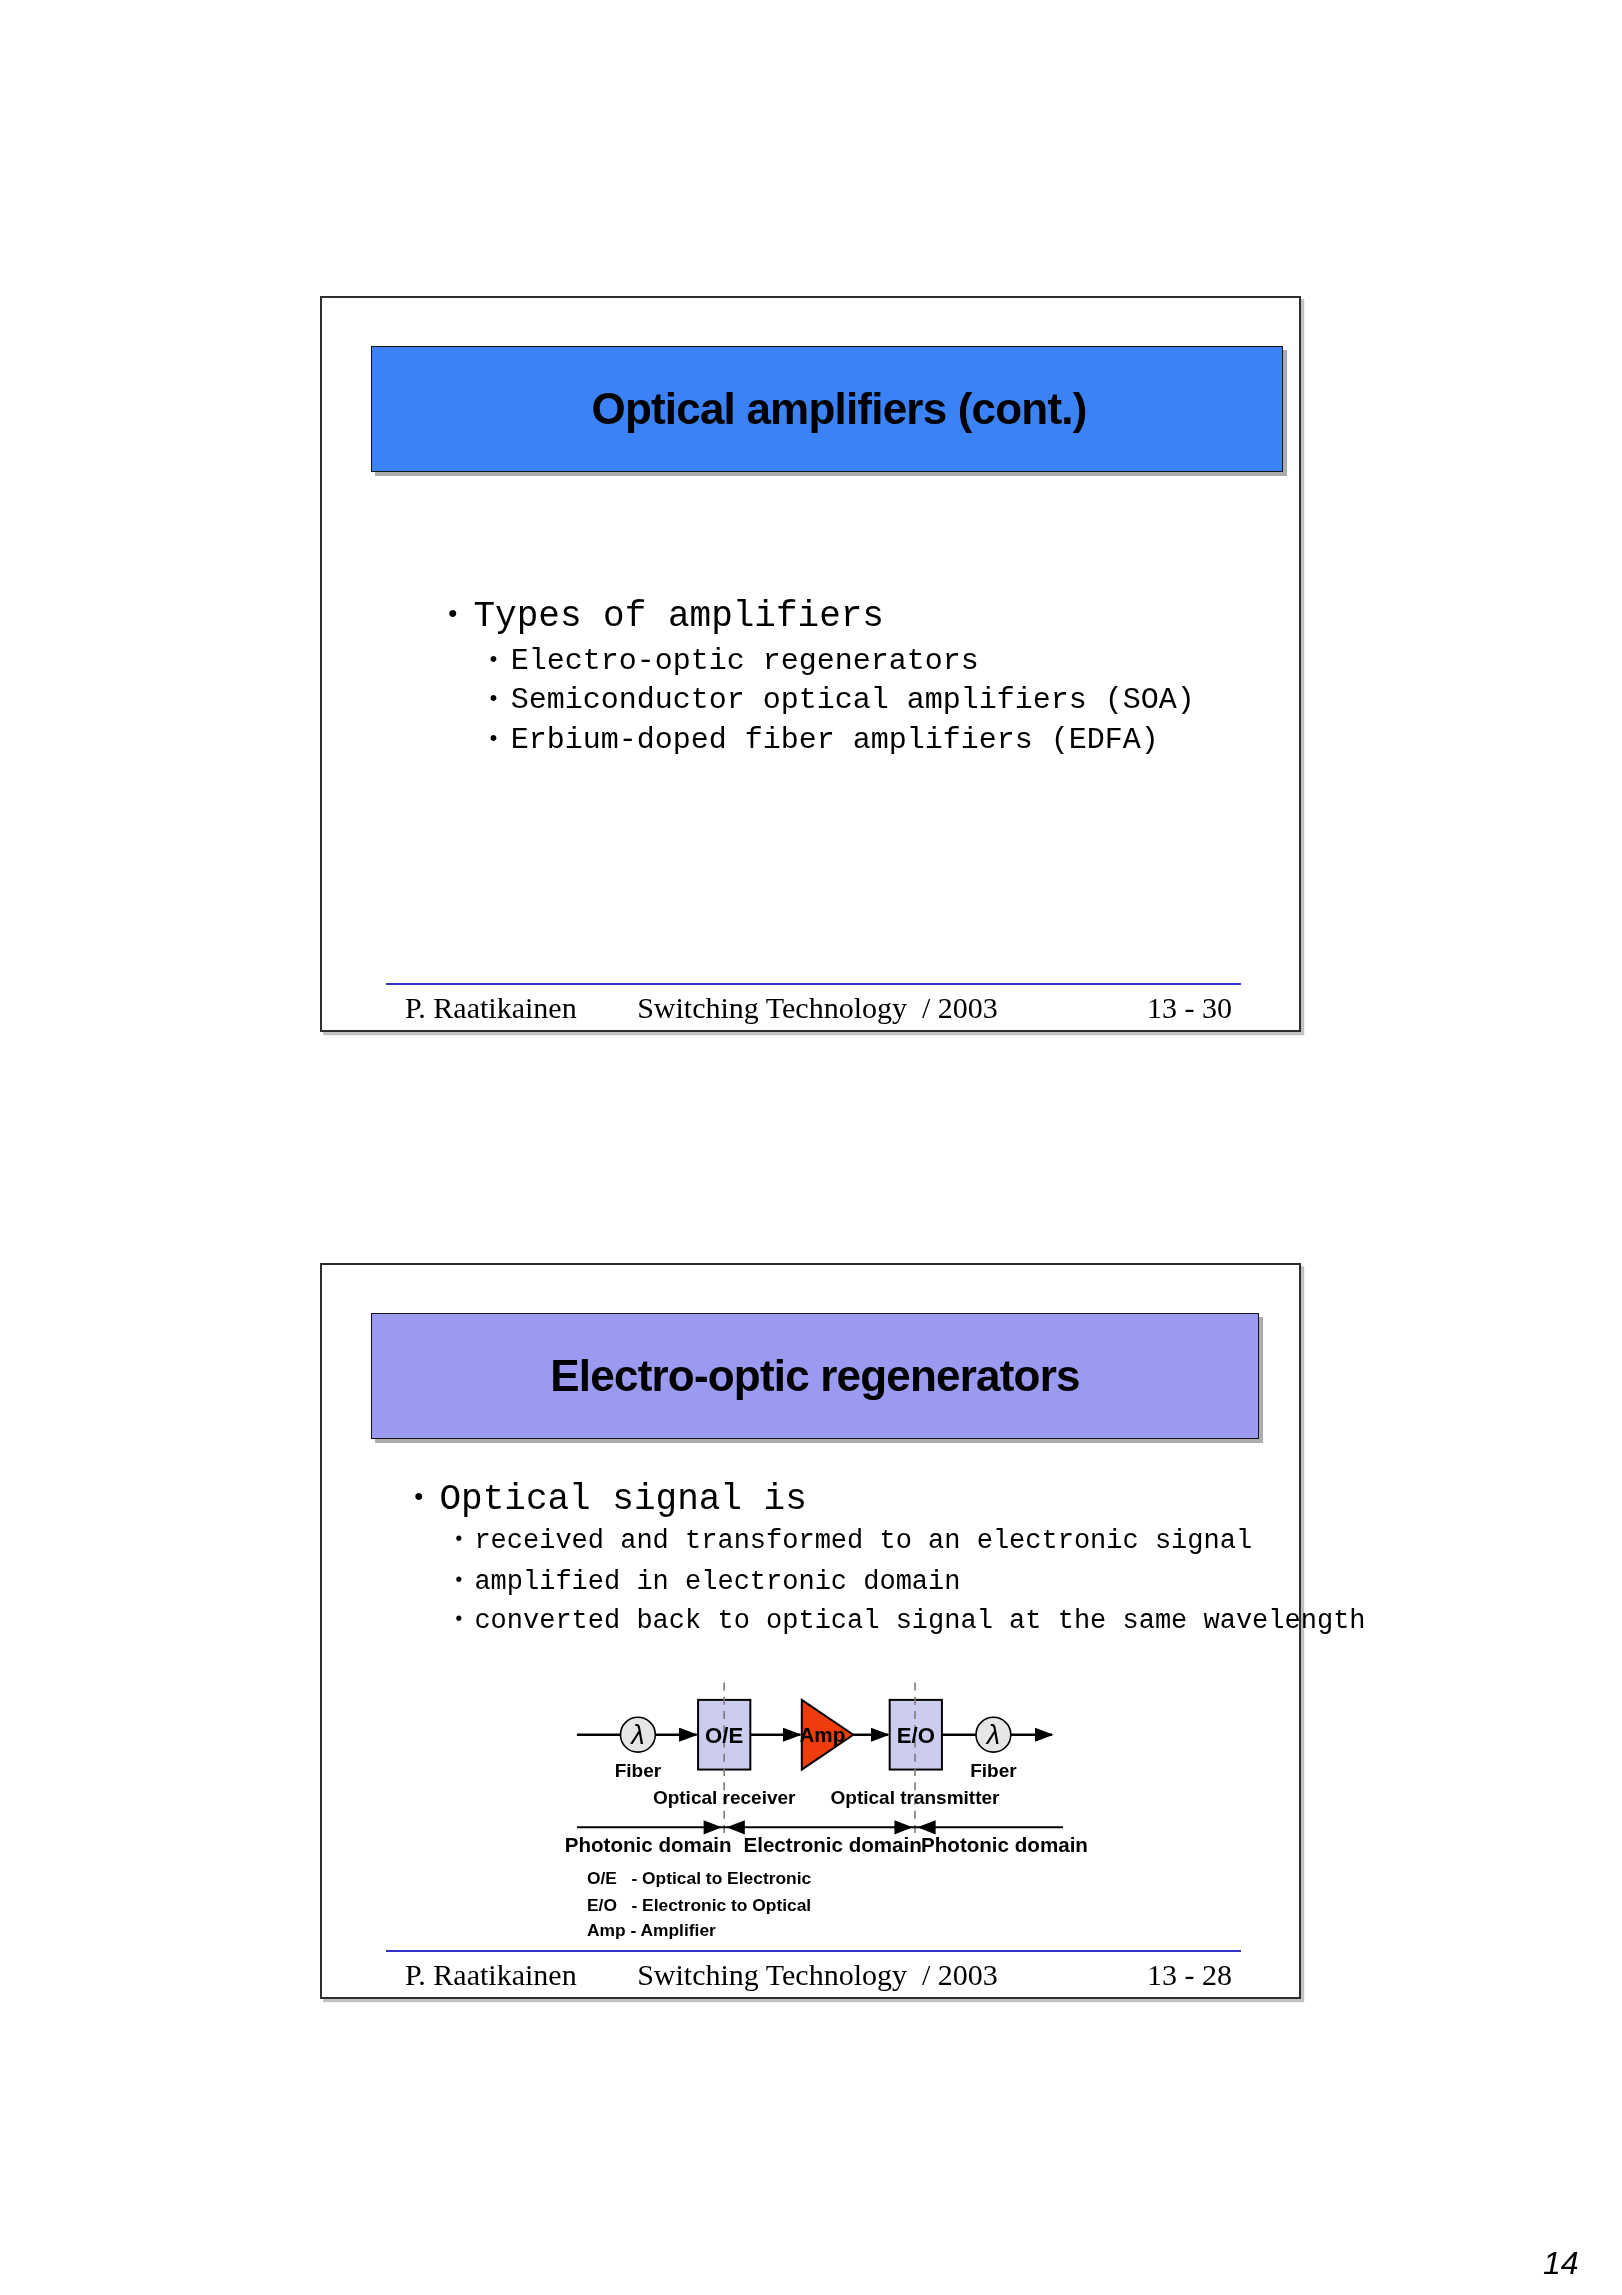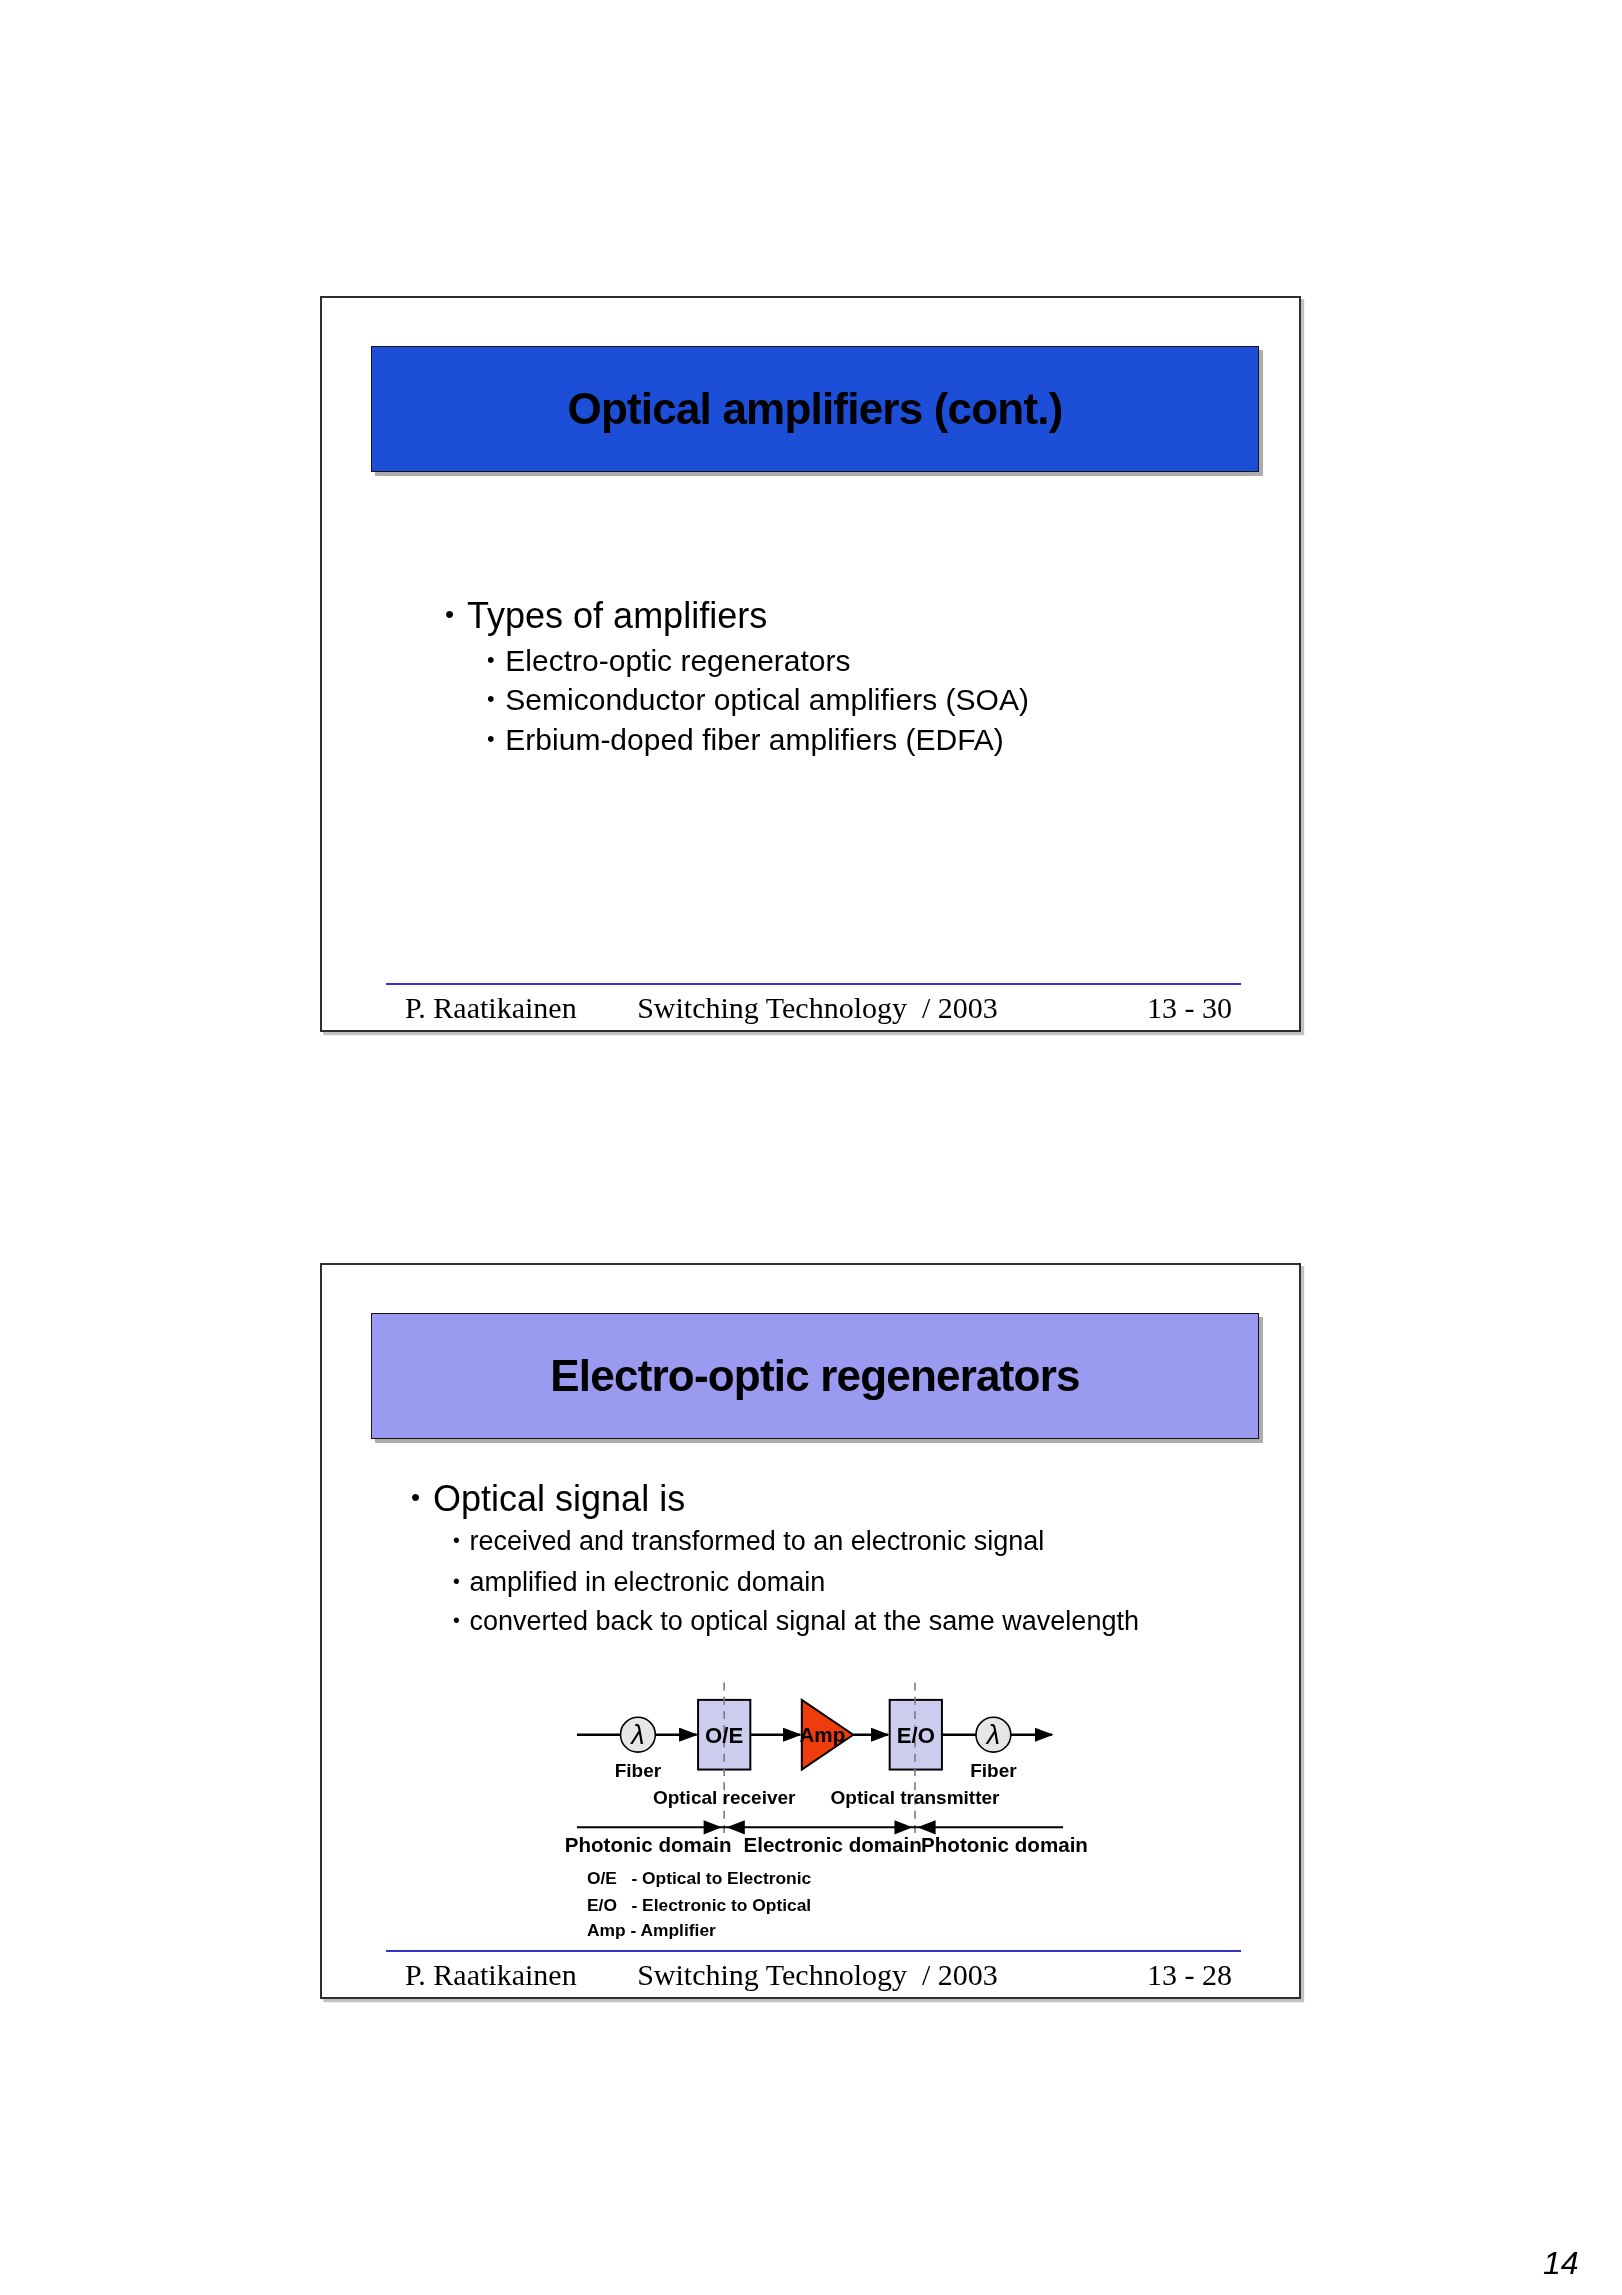--- a/index.html
+++ b/index.html
@@ -6,21 +6,21 @@
   .page{position:relative;width:1622px;height:2295px;background:#ffffff;overflow:hidden;
         font-family:"Liberation Sans",sans-serif;color:#000;}
   .slide{position:absolute;left:320px;width:977px;height:732px;background:#ffffff;
          border:2.4px solid #2e2e2e;box-shadow:3.2px 3.2px 0 rgba(120,120,120,0.45);}
   .slide1{top:296px;}
   .slide2{top:1263px;}
   .titlebar{position:absolute;left:49px;top:48px;width:886px;height:124px;
             border:1.6px solid #141414;box-shadow:4px 4px 0 rgba(70,70,70,0.45);
             display:flex;align-items:center;justify-content:center;}
   .titletext{font-size:44px;font-weight:bold;letter-spacing:-0.8px;}
-  .bullet{position:absolute;transform:translateY(-50%);display:flex;align-items:center;white-space:nowrap;}
+  .bullet{position:absolute;transform:translateY(-50%);display:flex;align-items:center;white-space:nowrap;font-family:Liberation Mono, monospace;}
   .bullet::before{content:"\2022";font-size:0.72em;margin-right:0.5em;position:relative;top:-0.04em;}
   .b1{font-size:36px;}
   .b2{font-size:30px;}
   .b2s{font-size:27px;}
   .legendrow{position:absolute;left:265px;font-size:17.4px;font-weight:bold;white-space:pre;
              transform:translateY(-50%);}
   .footline{position:absolute;left:64px;top:685px;width:855px;height:2.4px;}
   .foot{position:absolute;top:698px;font-family:"Liberation Serif",serif;font-size:30px;line-height:24px;}
   .foot-author{left:83px;}
   .foot-course{left:0;width:100%;text-align:center;white-space:pre;margin-left:7px;}
@@ -33,21 +33,21 @@
   .lam{font-family:"DejaVu Serif",serif;font-style:italic;font-weight:normal !important;font-size:34px;}
   .pagenum{position:absolute;left:1543px;top:2221px;font-size:32px;font-style:italic;
            font-family:"Liberation Sans",sans-serif;margin-top:24px;}
 </style>
 </head>
 <body>
 
 <div class="page">
 
   <section class="slide slide1">
-    <div class="titlebar" style="background-color: #1d4ed8;">
+    <div class="titlebar" style="background-color: #3b82f6; padding-left: 24px;">
       <div class="titletext">Optical amplifiers (cont.)</div>
     </div>
 
     <div class="bullet b1" style="left:123px;top:318px">
       <span>Types of amplifiers</span>
     </div>
     <div class="bullet b2" style="left:165px;top:363px">
       <span>Electro-optic regenerators</span>
     </div>
     <div class="bullet b2" style="left:165px;top:442px">

